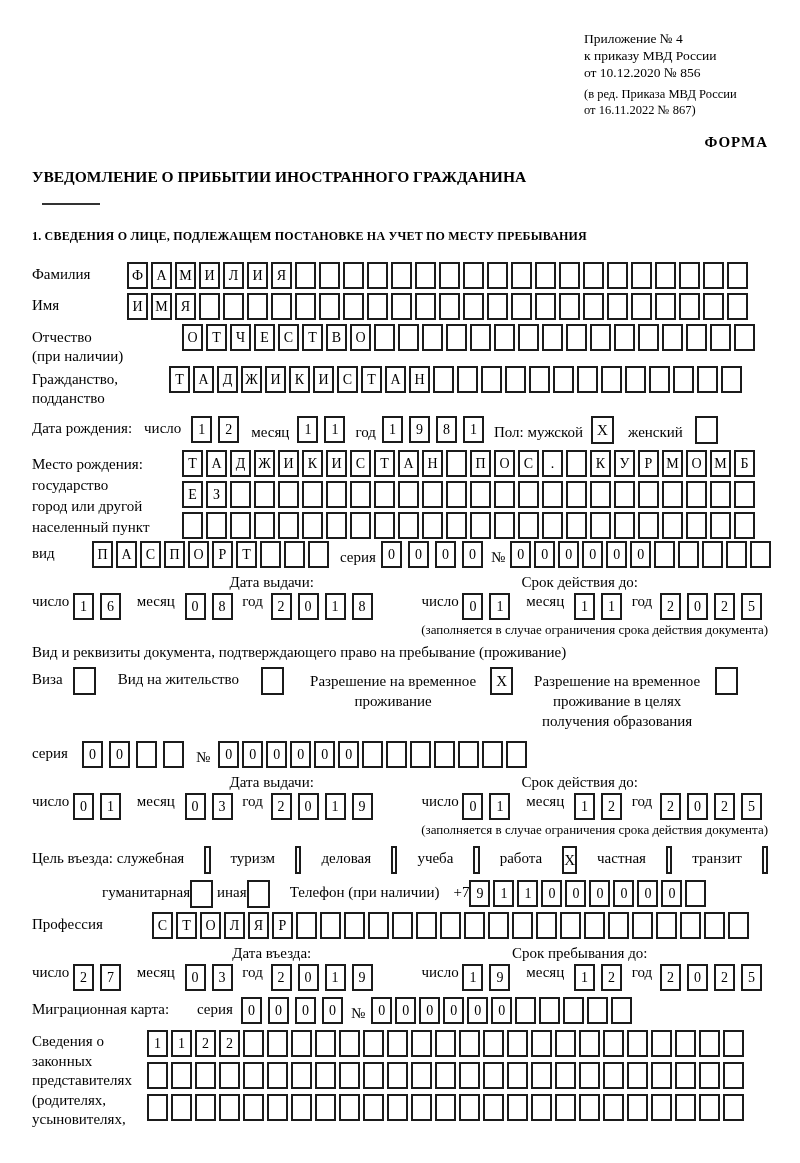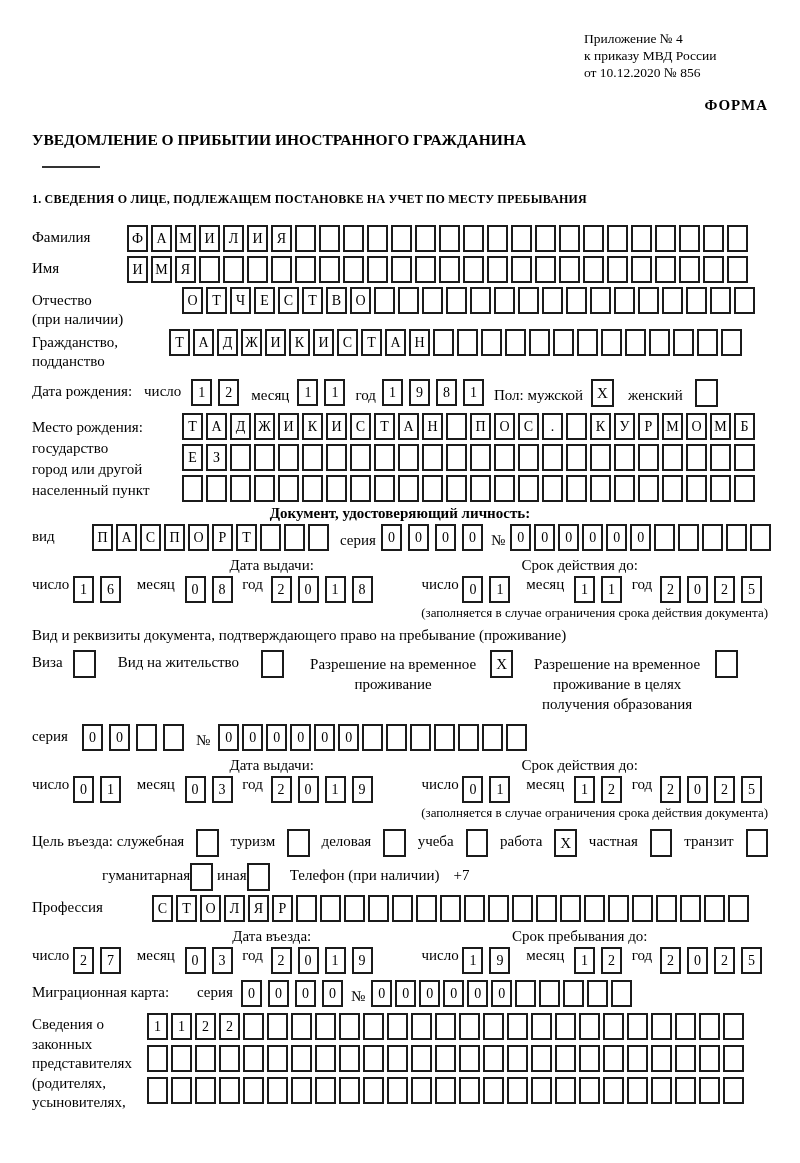--- a/index.html
+++ b/index.html
@@ -61,20 +61,24 @@
 </style>
 </head>
 <body>
 
 <div class="page">
 
   <div class="appendix">
     <div>Приложение № 4</div>
     <div>к приказу МВД России</div>
     <div>от 10.12.2020 № 856</div>
+    <div class="sub">
+      <div>(в ред. Приказа МВД России</div>
+      <div>от 16.11.2022 № 867)</div>
+    </div>
   </div>
   <div class="forma">ФОРМА</div>
 
   <div class="title">
     <div>УВЕДОМЛЕНИЕ О ПРИБЫТИИ ИНОСТРАННОГО ГРАЖДАНИНА</div>
     <div><span class="blank-line"></span></div>
   </div>
 
   <div class="sec-heading">1. СВЕДЕНИЯ О ЛИЦЕ, ПОДЛЕЖАЩЕМ ПОСТАНОВКЕ НА УЧЕТ ПО МЕСТУ ПРЕБЫВАНИЯ</div>
 
@@ -125,21 +129,20 @@
       <div>город или другой</div>
       <div>населенный пункт</div>
     </span>
     <span>
       <span class="cells" style="display:block; margin-bottom:4px"><span class="cell">Т</span><span class="cell">А</span><span class="cell">Д</span><span class="cell">Ж</span><span class="cell">И</span><span class="cell">К</span><span class="cell">И</span><span class="cell">С</span><span class="cell">Т</span><span class="cell">А</span><span class="cell">Н</span><span class="cell"></span><span class="cell">П</span><span class="cell">О</span><span class="cell">С</span><span class="cell">.</span><span class="cell"></span><span class="cell">К</span><span class="cell">У</span><span class="cell">Р</span><span class="cell">М</span><span class="cell">О</span><span class="cell">М</span><span class="cell">Б</span></span>
       <span class="cells" style="display:block; margin-bottom:4px"><span class="cell">Е</span><span class="cell">З</span><span class="cell"></span><span class="cell"></span><span class="cell"></span><span class="cell"></span><span class="cell"></span><span class="cell"></span><span class="cell"></span><span class="cell"></span><span class="cell"></span><span class="cell"></span><span class="cell"></span><span class="cell"></span><span class="cell"></span><span class="cell"></span><span class="cell"></span><span class="cell"></span><span class="cell"></span><span class="cell"></span><span class="cell"></span><span class="cell"></span><span class="cell"></span><span class="cell"></span></span>
       <span class="cells" style="display:block"><span class="cell"></span><span class="cell"></span><span class="cell"></span><span class="cell"></span><span class="cell"></span><span class="cell"></span><span class="cell"></span><span class="cell"></span><span class="cell"></span><span class="cell"></span><span class="cell"></span><span class="cell"></span><span class="cell"></span><span class="cell"></span><span class="cell"></span><span class="cell"></span><span class="cell"></span><span class="cell"></span><span class="cell"></span><span class="cell"></span><span class="cell"></span><span class="cell"></span><span class="cell"></span><span class="cell"></span></span>
     </span>
   </div>
 
-  <div class="center-bold">Документ, удостоверяющий личность:</div>
 
   <div class="row mt2" style="white-space:nowrap">
     <span class="lbl" style="width:60px">вид</span>
     <span class="cells"><span class="cell">П</span><span class="cell">А</span><span class="cell">С</span><span class="cell">П</span><span class="cell">О</span><span class="cell">Р</span><span class="cell">Т</span><span class="cell"></span><span class="cell"></span><span class="cell"></span></span>
     <span class="lbl" style="margin:4px 5px 0 8px">серия</span>
     <span class="cells spread"><span class="cell">0</span><span class="cell">0</span><span class="cell">0</span><span class="cell">0</span></span>
     <span class="lbl" style="margin:4px 5px 0 2px">№</span>
     <span class="cells"><span class="cell">0</span><span class="cell">0</span><span class="cell">0</span><span class="cell">0</span><span class="cell">0</span><span class="cell">0</span><span class="cell"></span><span class="cell"></span><span class="cell"></span><span class="cell"></span><span class="cell"></span></span>
   </div>
 
@@ -215,21 +218,21 @@
         <span class="cells spread"><span class="cell">0</span><span class="cell">1</span></span>
         <span style="margin-left:6px">месяц</span>
         <span class="cells spread" style="margin-left:6px"><span class="cell">1</span><span class="cell">2</span></span>
         <span>год</span>
         <span class="cells spread" style="margin-left:4px"><span class="cell">2</span><span class="cell">0</span><span class="cell">2</span><span class="cell">5</span></span>
       </div>
       <div class="note">(заполняется в случае ограничения срока действия документа)</div>
     </div>
   </div>
 
-  <div class="row mt8" style="column-gap:12px">
+  <div class="row mt8" style="column-gap:20px">
     <span class="lbl">Цель въезда: служебная</span>
     <span class="checkbox"></span>
     <span class="lbl">туризм</span>
     <span class="checkbox"></span>
     <span class="lbl">деловая</span>
     <span class="checkbox"></span>
     <span class="lbl">учеба</span>
     <span class="checkbox"></span>
     <span class="lbl">работа</span>
     <span class="checkbox">X</span>
@@ -239,20 +242,21 @@
     <span class="checkbox"></span>
   </div>
 
   <div class="row mt6" style="padding-left:70px; white-space:nowrap">
     <span class="lbl">гуманитарная</span>
     <span class="checkbox"></span>
     <span class="lbl" style="margin-left:4px">иная</span>
     <span class="checkbox"></span>
     <span class="lbl" style="margin-left:20px">Телефон (при наличии)</span>
     <span class="lbl" style="margin-left:14px">+7</span>
+    <span class="cells"><span class="cell">9</span><span class="cell">1</span><span class="cell">1</span><span class="cell">0</span><span class="cell">0</span><span class="cell">0</span><span class="cell">0</span><span class="cell">0</span><span class="cell">0</span><span class="cell"></span></span>
   </div>
 
   <div class="row mt4">
     <span class="lbl" style="width:120px">Профессия</span>
     <span class="cells"><span class="cell">С</span><span class="cell">Т</span><span class="cell">О</span><span class="cell">Л</span><span class="cell">Я</span><span class="cell">Р</span><span class="cell"></span><span class="cell"></span><span class="cell"></span><span class="cell"></span><span class="cell"></span><span class="cell"></span><span class="cell"></span><span class="cell"></span><span class="cell"></span><span class="cell"></span><span class="cell"></span><span class="cell"></span><span class="cell"></span><span class="cell"></span><span class="cell"></span><span class="cell"></span><span class="cell"></span><span class="cell"></span><span class="cell"></span></span>
   </div>
 
   <div class="dates">
     <div class="dcol-left">
       <div class="dhead-left">Дата въезда:</div>

